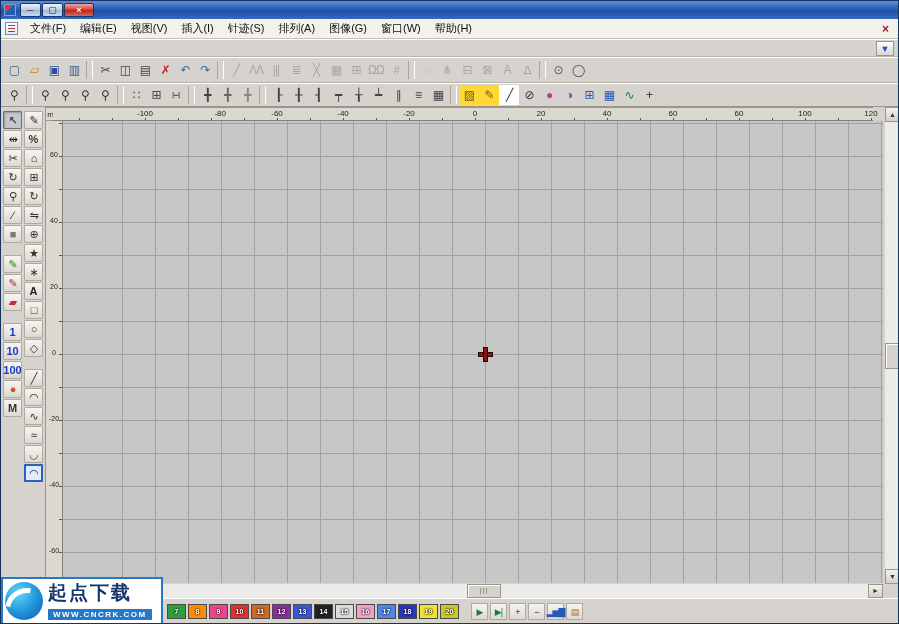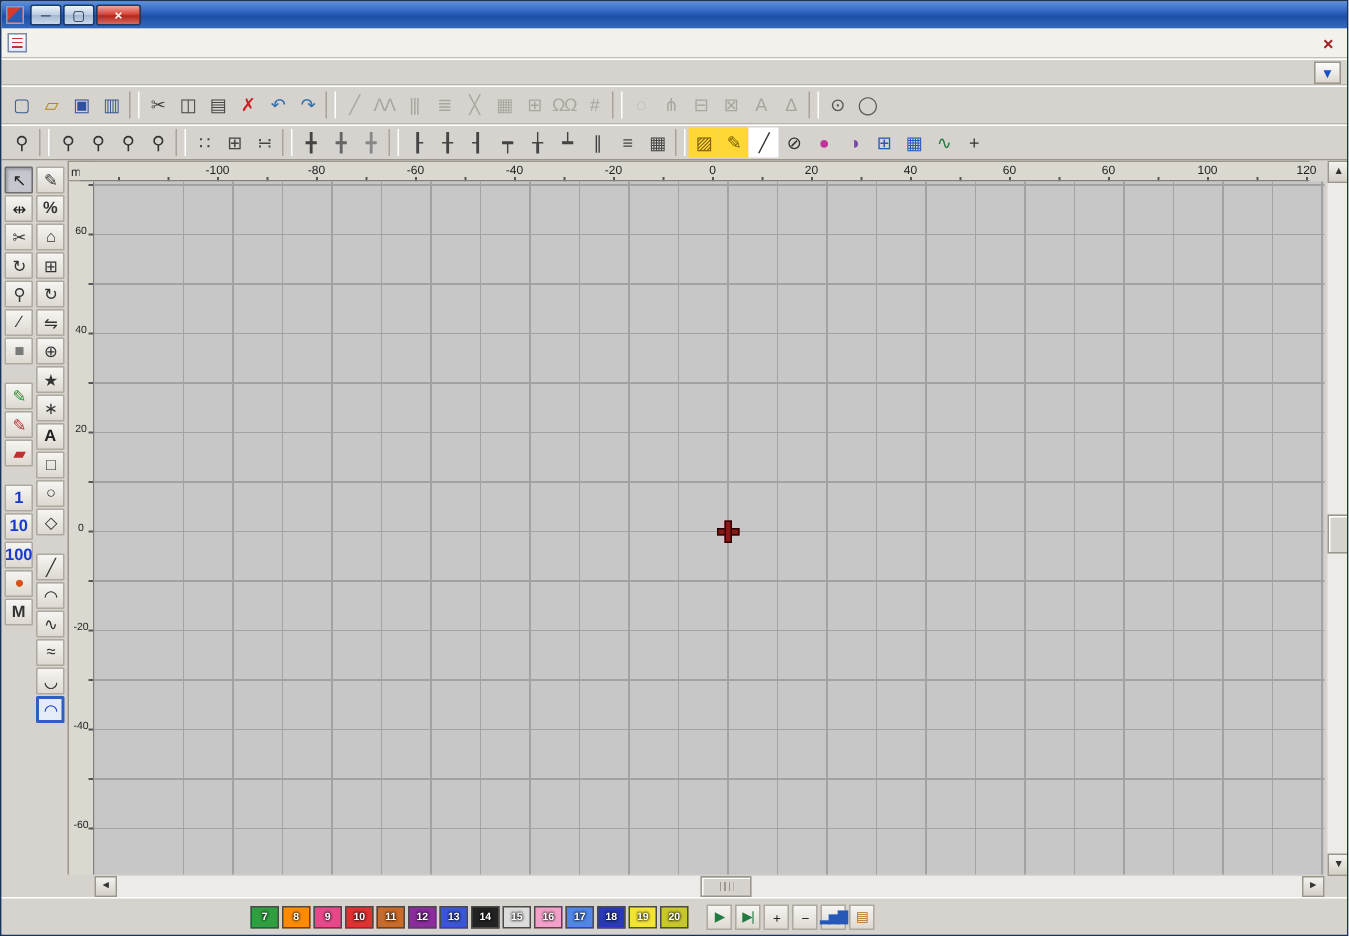--- a/index.html
+++ b/index.html
@@ -129,20 +129,32 @@
     <span class="app-ico"></span>
     <span class="winbtns">
       <span class="wb">─</span>
       <span class="wb">▢</span>
       <span class="wb close">×</span>
     </span>
   </div>
 
   <div class="menubar">
     <span class="doc-ico"></span>
+    <div class="menus">
+
+    <span class="menu-item">文件(F)</span>
+        <span class="menu-item">编辑(E)</span>
+        <span class="menu-item">视图(V)</span>
+        <span class="menu-item">插入(I)</span>
+        <span class="menu-item">针迹(S)</span>
+        <span class="menu-item">排列(A)</span>
+        <span class="menu-item">图像(G)</span>
+        <span class="menu-item">窗口(W)</span>
+        <span class="menu-item">帮助(H)</span>
+      </div>
     <span class="menu-close">×</span>
   </div>
 
   <div class="stripe">
     <span class="dock-arrow">▼</span>
   </div>
 
   <div class="toolbar t1">
 
   <span class="tbtn" style="color: rgb(59, 90, 140);">▢</span>
@@ -263,21 +275,21 @@
           <span class="tbtn" style="color: rgb(51, 51, 51);">◡</span>
           <span class="tbtn selected" style="color: rgb(26, 58, 204);">◠</span>
         </div>
     </div>
 
     <div class="corner">mm</div>
 
     <div class="hruler">
 
     <span class="hrl" style="left: 77px;">-100</span>
-        <span class="hrl" style="left: 143px;">-80</span>
+        <span class="hrl" style="left: 143px; text-align: right;">-80</span>
         <span class="hrl" style="left: 209px;">-60</span>
         <span class="hrl" style="left: 275px;">-40</span>
         <span class="hrl" style="left: 341px;">-20</span>
         <span class="hrl" style="left: 407px;">0</span>
         <span class="hrl" style="left: 473px;">20</span>
         <span class="hrl" style="left: 539px;">40</span>
         <span class="hrl" style="left: 605px;">60</span>
         <span class="hrl" style="left: 671px;">60</span>
         <span class="hrl" style="left: 737px;">100</span>
         <span class="hrl" style="left: 803px;">120</span>
@@ -338,14 +350,21 @@
 
     <span class="tbtn" style="color: rgb(31, 122, 63);">▶</span>
         <span class="tbtn" style="color: rgb(31, 122, 63);">▶|</span>
         <span class="tbtn" style="color: rgb(34, 34, 34);">+</span>
         <span class="tbtn" style="color: rgb(34, 34, 34);">−</span>
         <span class="tbtn" style="color: rgb(37, 88, 184);">▂▅▇</span>
         <span class="tbtn" style="color: rgb(176, 106, 32);">▤</span>
       </div>
   </div>
 
+  <div class="watermark">
+    <span class="wm-logo"></span>
+    <div class="wm-text">
+      <div class="wm-title">起点下载</div>
+      <div class="wm-url">WWW.CNCRK.COM</div>
+    </div>
+  </div>
 
 </div>
 
 </body></html>

